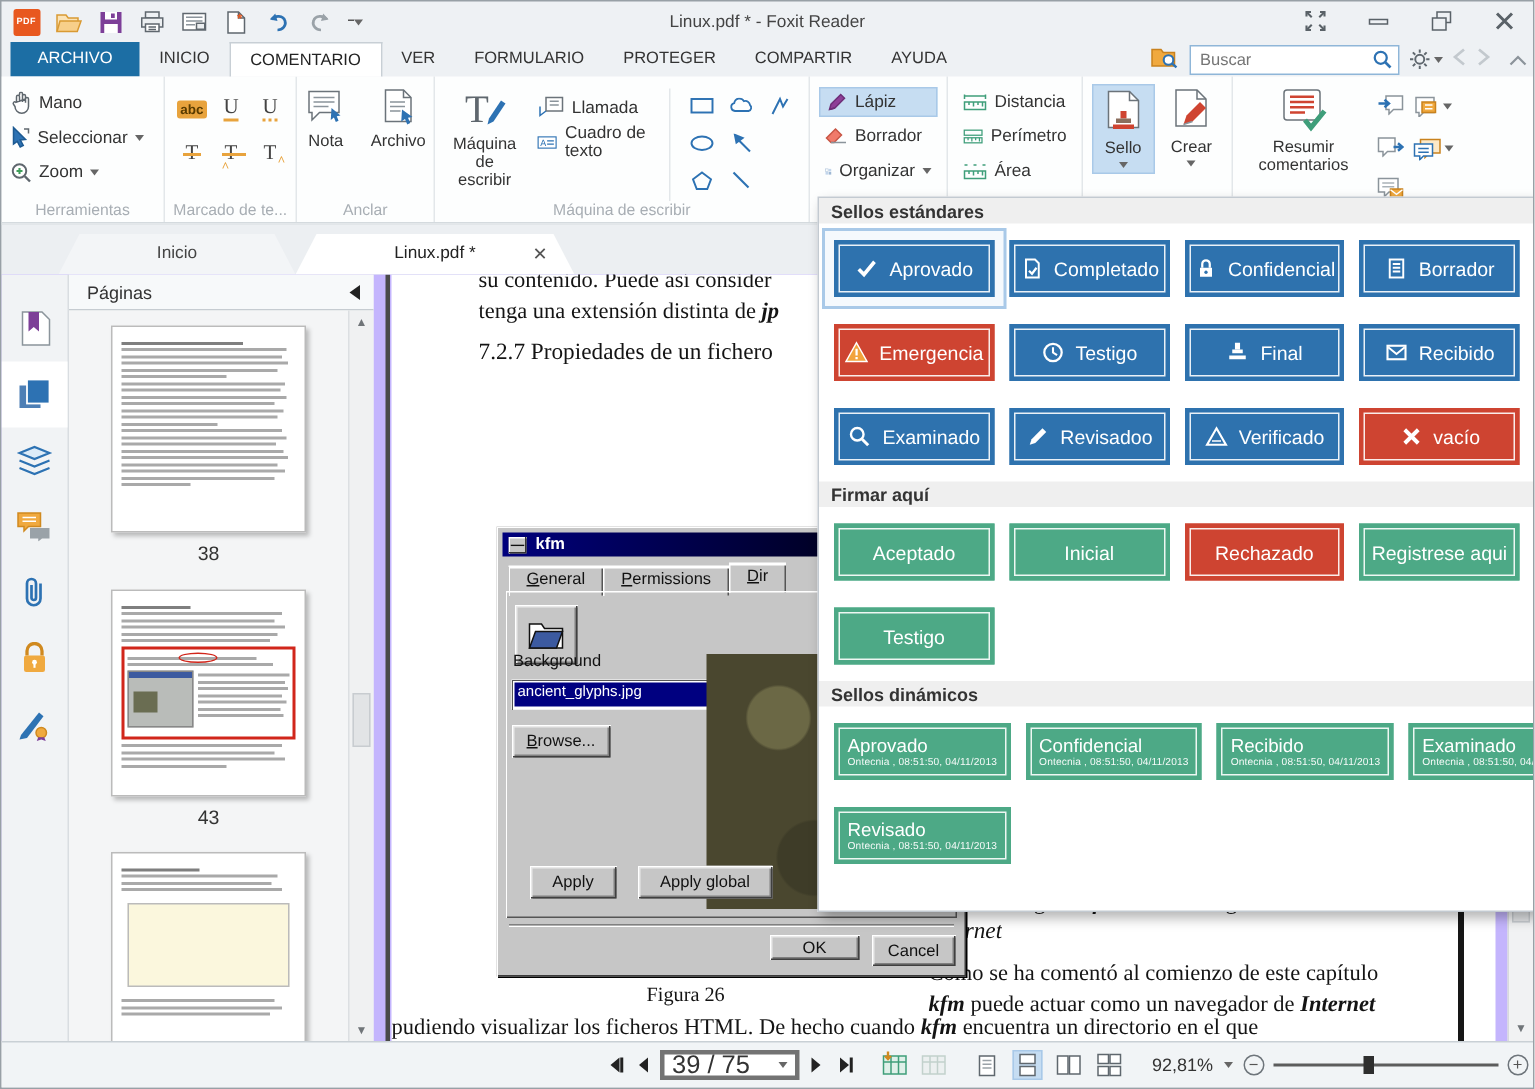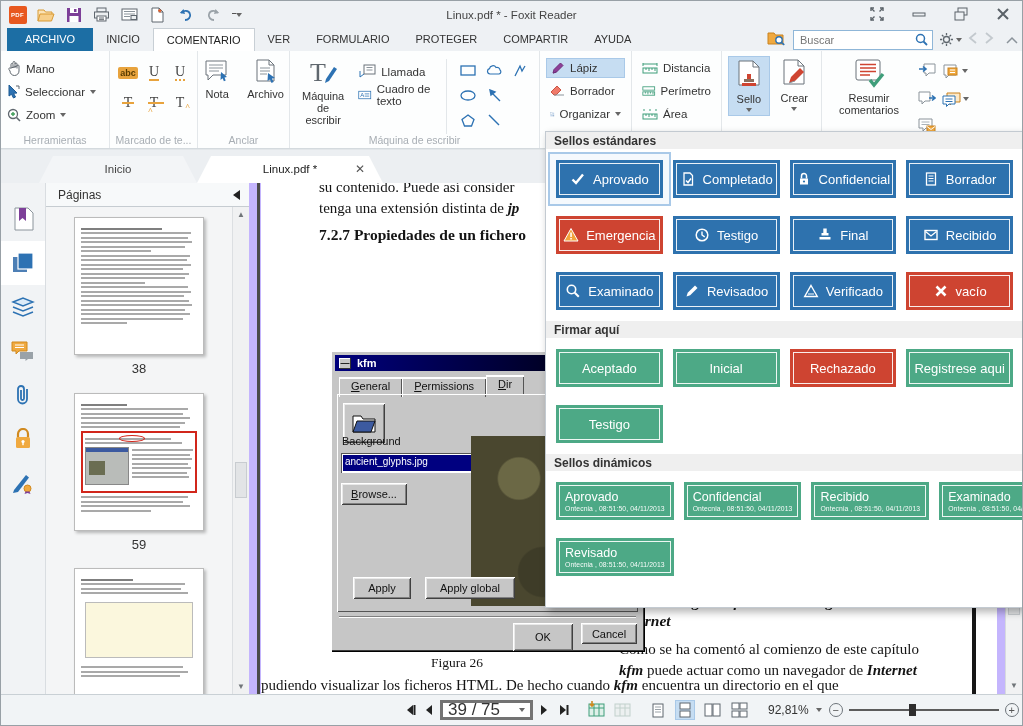--- a/index.html
+++ b/index.html
@@ -78,21 +78,21 @@
   .sb-thumbbar{position:absolute;left:2px;width:12px;background:#e2e4e6;border:1px solid #c8ccd0;}
   .arrow-glyph{font-size:8px;color:#707579;text-align:center;width:100%;position:absolute;}
 
   
   .page{position:absolute;left:12px;top:0;bottom:0;right:25px;background:#fff;}
   .page-edge-l{position:absolute;left:8px;top:0;bottom:0;width:3px;background:#4a4a4a;}
   .page-edge-r{position:absolute;right:21px;top:0;bottom:0;width:4px;background:#161616;}
   .doc-scroll{position:absolute;right:0;top:0;bottom:0;width:17px;background:#f1f2f3;border-left:1px solid #d7dadd;}
   .serif{font-family:"Liberation Serif",serif;color:#141414;}
   .dline{position:absolute;white-space:nowrap;overflow:hidden;font-size:15px;}
-  .dhead{font-weight:bold;font-size:15.5px;}
+  .dhead{font-weight:normal;font-size:15.5px;}
 
   
   .kfm{position:absolute;left:70px;top:168px;width:313px;height:300px;background:#c6c6c6;
        box-shadow:inset 1px 1px 0 #ffffff,inset -1px -1px 0 #3c3c3c,1px 1px 0 #000;
        font-family:"Liberation Sans",sans-serif;font-size:11px;color:#111;z-index:2;}
   .kfm-title{position:absolute;top:4px;left:4px;right:4px;height:16px;background:linear-gradient(90deg,#00007d,#000);
              color:#fff;display:flex;align-items:center;gap:6px;padding:0 4px;font-weight:bold;font-size:11px;}
   .kfm-min{width:12px;height:11px;background:#c6c6c6;box-shadow:inset -1px -1px 0 #333,inset 1px 1px 0 #fff;
            display:flex;align-items:center;justify-content:center;font-size:9px;color:#111;}
   .ktabs{position:absolute;top:26px;left:8px;display:flex;}
@@ -657,21 +657,21 @@
                   <div class="tl" style="width:90%"></div>
                   <div class="tl" style="width:94%"></div>
                 </div>
               </div>
             </div>
             <div class="tl" style="width:92%"></div>
             <div class="tl" style="width:88%"></div>
             <div class="tl" style="width:94%"></div>
             <div class="tl" style="width:60%"></div>
           </div>
-          <div class="tnum" style="top: 330px;">59</div>
+          <div class="tnum" style="top: 330px;">43</div>
           <div class="thumb" style="top: 361px; height: 130px; overflow: hidden;">
             <div class="tl d" style="width:45%"></div>
             <div class="tl" style="width:90%"></div>
             <div class="tl" style="width:86%"></div>
             <div class="tl" style="width:92%"></div>
             <div style="margin:8px 4px;height:56px;background:#fbf7dd;border:1px solid #bbb;"></div>
             <div class="tl" style="width:88%"></div>
             <div class="tl" style="width:92%"></div>
             <div class="tl" style="width:85%"></div>
           </div>
@@ -716,21 +716,21 @@
               <span><u>B</u>rowse...</span>
             </div>
           <div class="ktex"></div>
           <div class="k3d kbtn" style="position:absolute;left:22px;top:226px;width:58px;height:22px;">
               <span>Apply</span>
             </div>
           <div class="k3d kbtn" style="position:absolute;left:94px;top:226px;width:90px;height:22px;">
               <span>Apply global</span>
             </div>
           <div class="kgroove" style="top:265px;"></div>
-          <div class="k3d kbtn" style="position:absolute;left:182px;top:272px;width:60px;height:28px;">
+          <div class="k3d kbtn" style="position:absolute;left:182px;top:272px;width:60px;height:17px;">
               <span>OK</span>
             </div>
           <div class="k3d kbtn" style="position:absolute;left:250px;top:272px;width:56px;height:21px;">
               <span>Cancel</span>
             </div>
         </div>
 
         <div class="dline serif" style="left:170px;top:472px;font-size:13.5px;">Figura 26</div>
 
         <div class="dline serif dhead" style="left:358px;top:410px;width:382px;">7.2.8  Configura  <b><i>kfm</i></b>  como  navegador  de</div>

